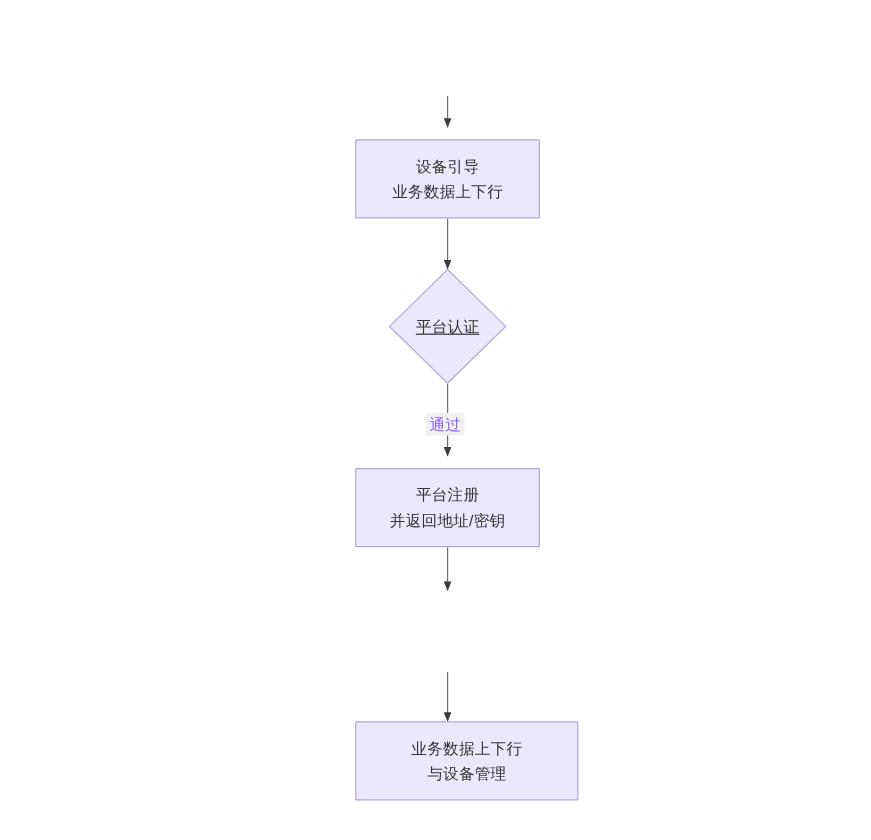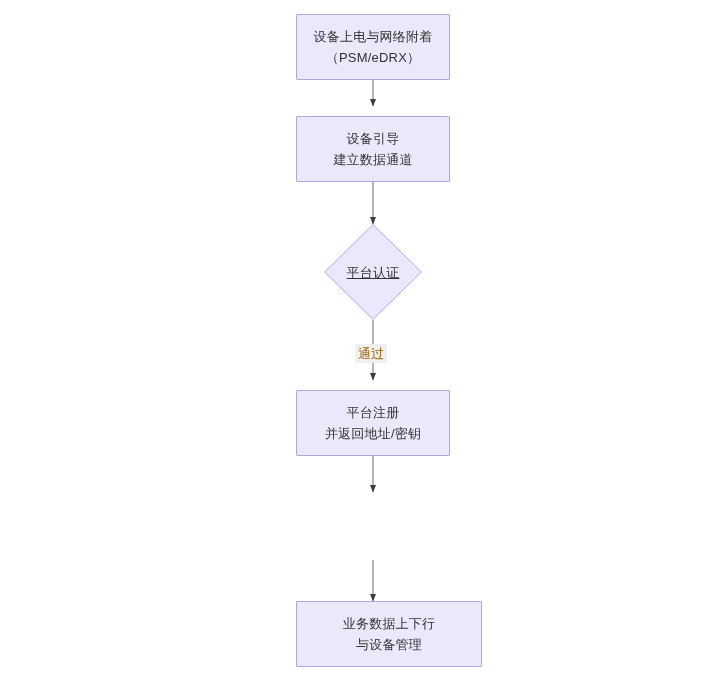--- a/index.html
+++ b/index.html
@@ -70,21 +70,21 @@
   .node-decision .node-label {
     position: relative;
     z-index: 2;
     text-decoration: underline;
   }
 
   .edge-label {
     position: absolute;
     font-size: 13px;
     line-height: 17px;
-    color: #a16207;
+    color: #8b5cf6;
     background: #f0f0f0;
     padding: 1px 3px;
     white-space: nowrap;
     user-select: none;
   }
 </style>
 </head>
 <body>
 
 <div id="flow-canvas">
@@ -100,28 +100,24 @@
 
     <line x1="373" y1="182" x2="373" y2="224" stroke="#6b6b6b" stroke-width="1" marker-end="url(#arrowhead)"></line>
 
     <line x1="373" y1="320" x2="373" y2="380" stroke="#6b6b6b" stroke-width="1" marker-end="url(#arrowhead)"></line>
 
     <line x1="373" y1="456" x2="373" y2="492" stroke="#6b6b6b" stroke-width="1" marker-end="url(#arrowhead)"></line>
 
     <line x1="373" y1="560" x2="373" y2="601" stroke="#6b6b6b" stroke-width="1" marker-end="url(#arrowhead)"></line>
   </svg>
 
-  <div class="node node-process" style="left:296px; top:14px; width:154px; height:66px;">
-    <div class="node-label">设备上电与网络附着
-（PSM/eDRX）</div>
-  </div>
 
   <div class="node node-process" style="left:296px; top:116px; width:154px; height:66px;">
     <div class="node-label">设备引导
-建立数据通道</div>
+业务数据上下行</div>
   </div>
 
   <div class="node node-decision" style="left:324px; top:224px; width:98px; height:96px;">
     <svg class="diamond-shape" viewBox="0 0 98 96" preserveAspectRatio="none">
       <polygon points="49,0.6 97.4,48 49,95.4 0.6,48" fill="#e9e9fb" stroke="#b7a2dc" stroke-width="1"></polygon>
     </svg>
     <div class="node-label">平台认证</div>
   </div>
 
   <div class="edge-label" style="left:355px; top:344px;">通过</div>

